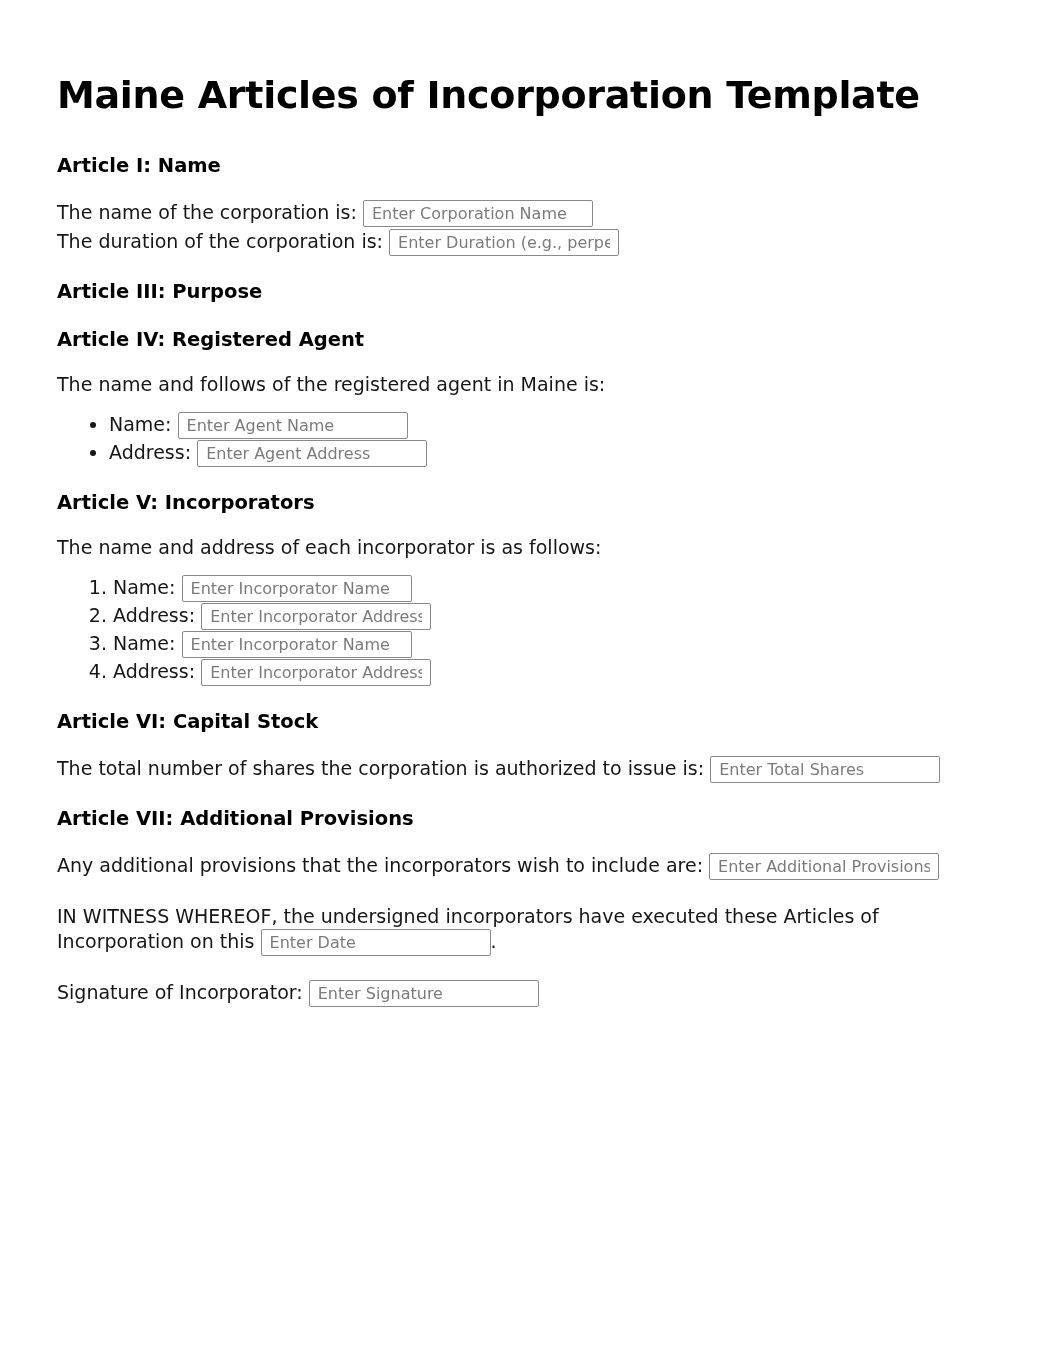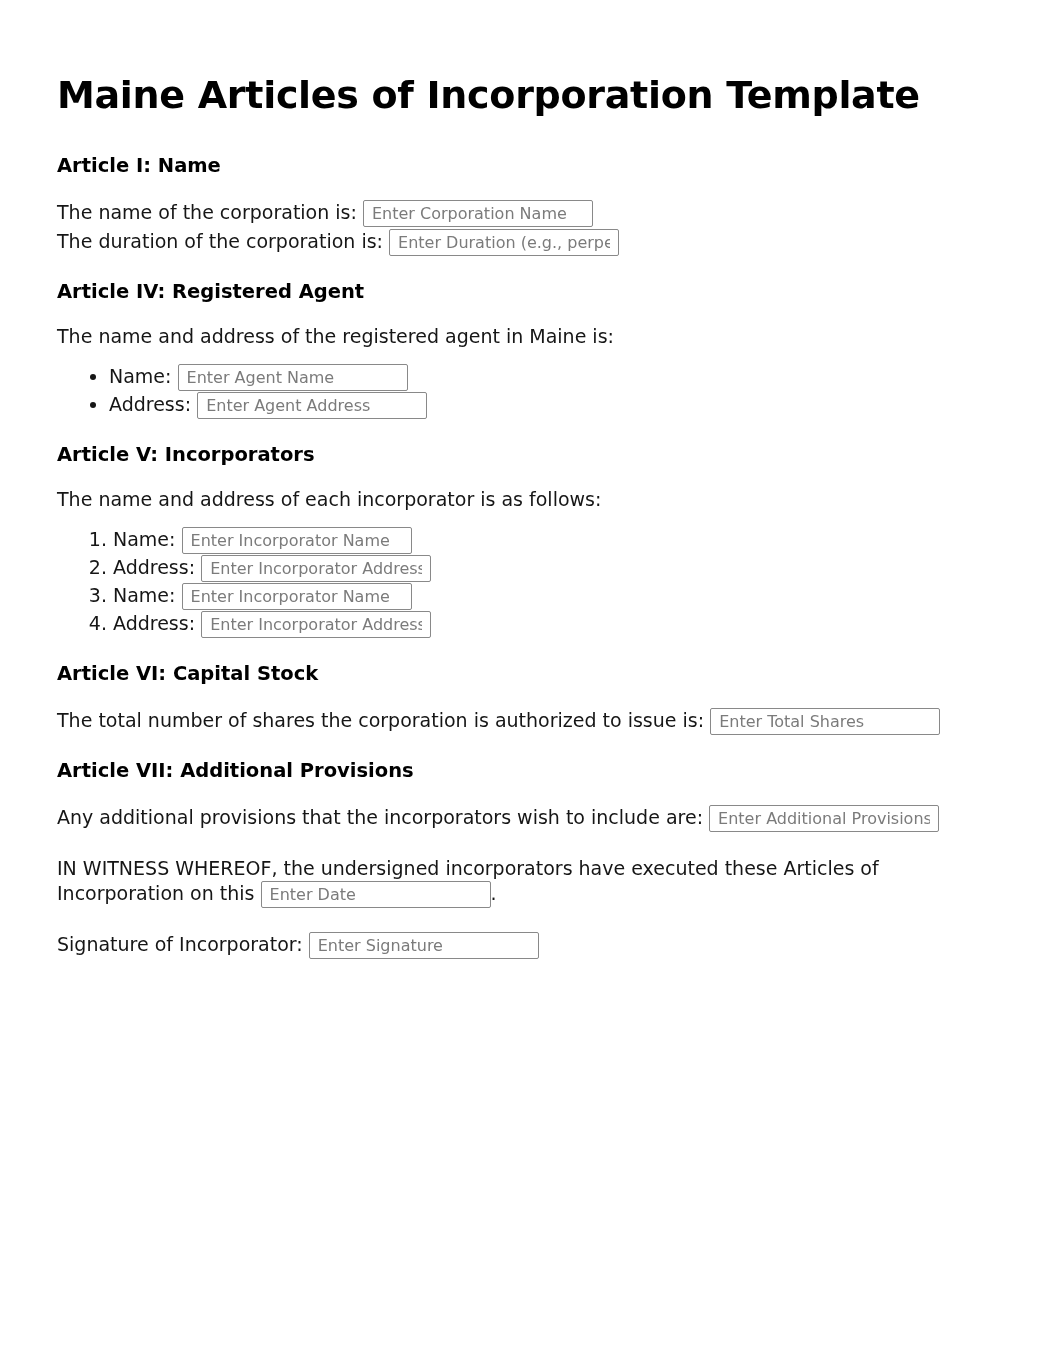--- a/index.html
+++ b/index.html
@@ -98,23 +98,24 @@
   <p class="field-row">
     <span>The name of the corporation is:</span>
     <input class="fld" type="text" placeholder="Enter Corporation Name" style="">
   </p>
 
   <p class="field-row">
     <span>The duration of the corporation is:</span>
     <input class="fld" type="text" placeholder="Enter Duration (e.g., perpe" style="">
   </p>
 
+  <h2 class="art-heading">Article III: Purpose</h2>
 
   <h2 class="art-heading">Article IV: Registered Agent</h2>
-  <p class="para">The name and address of the registered agent in Maine is:</p>
+  <p class="para">The name and follows of the registered agent in Maine is:</p>
   <ul class="agent-list">
     <li>
       <span>Name:</span>
       <input class="fld" type="text" placeholder="Enter Agent Name" style="">
     </li>
     <li>
       <span>Address:</span>
       <input class="fld" type="text" placeholder="Enter Agent Address" style="">
     </li>
   </ul>

